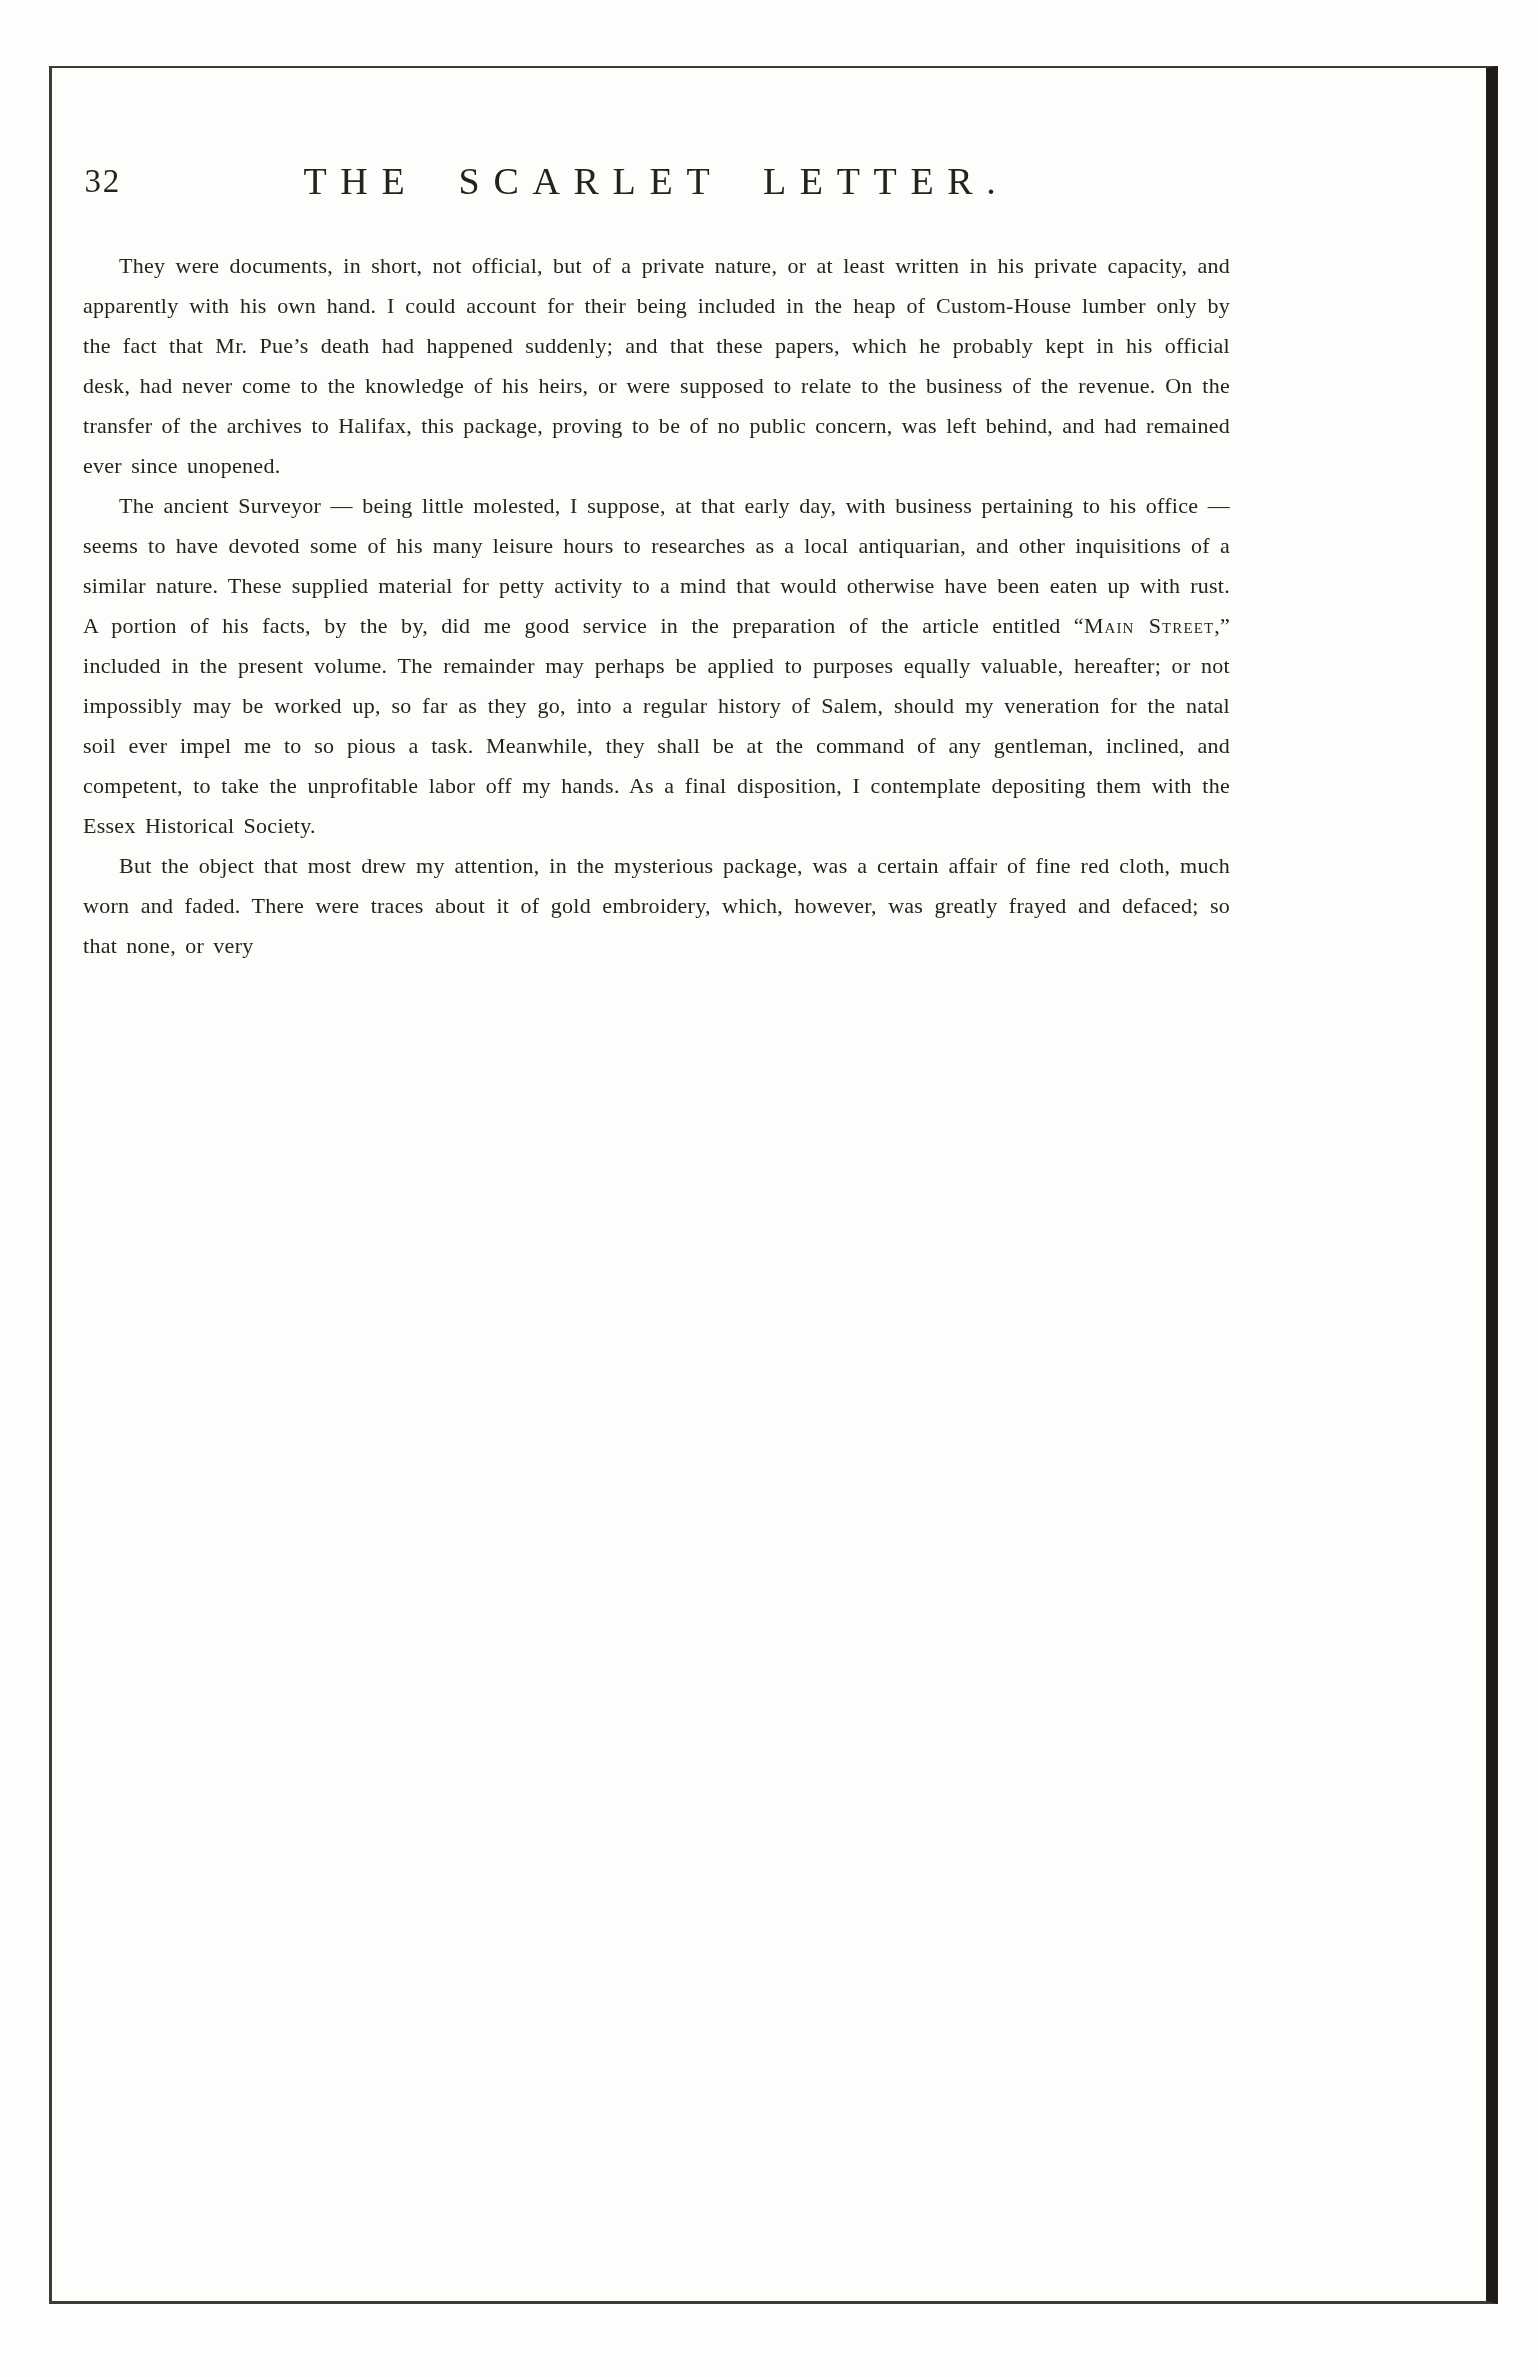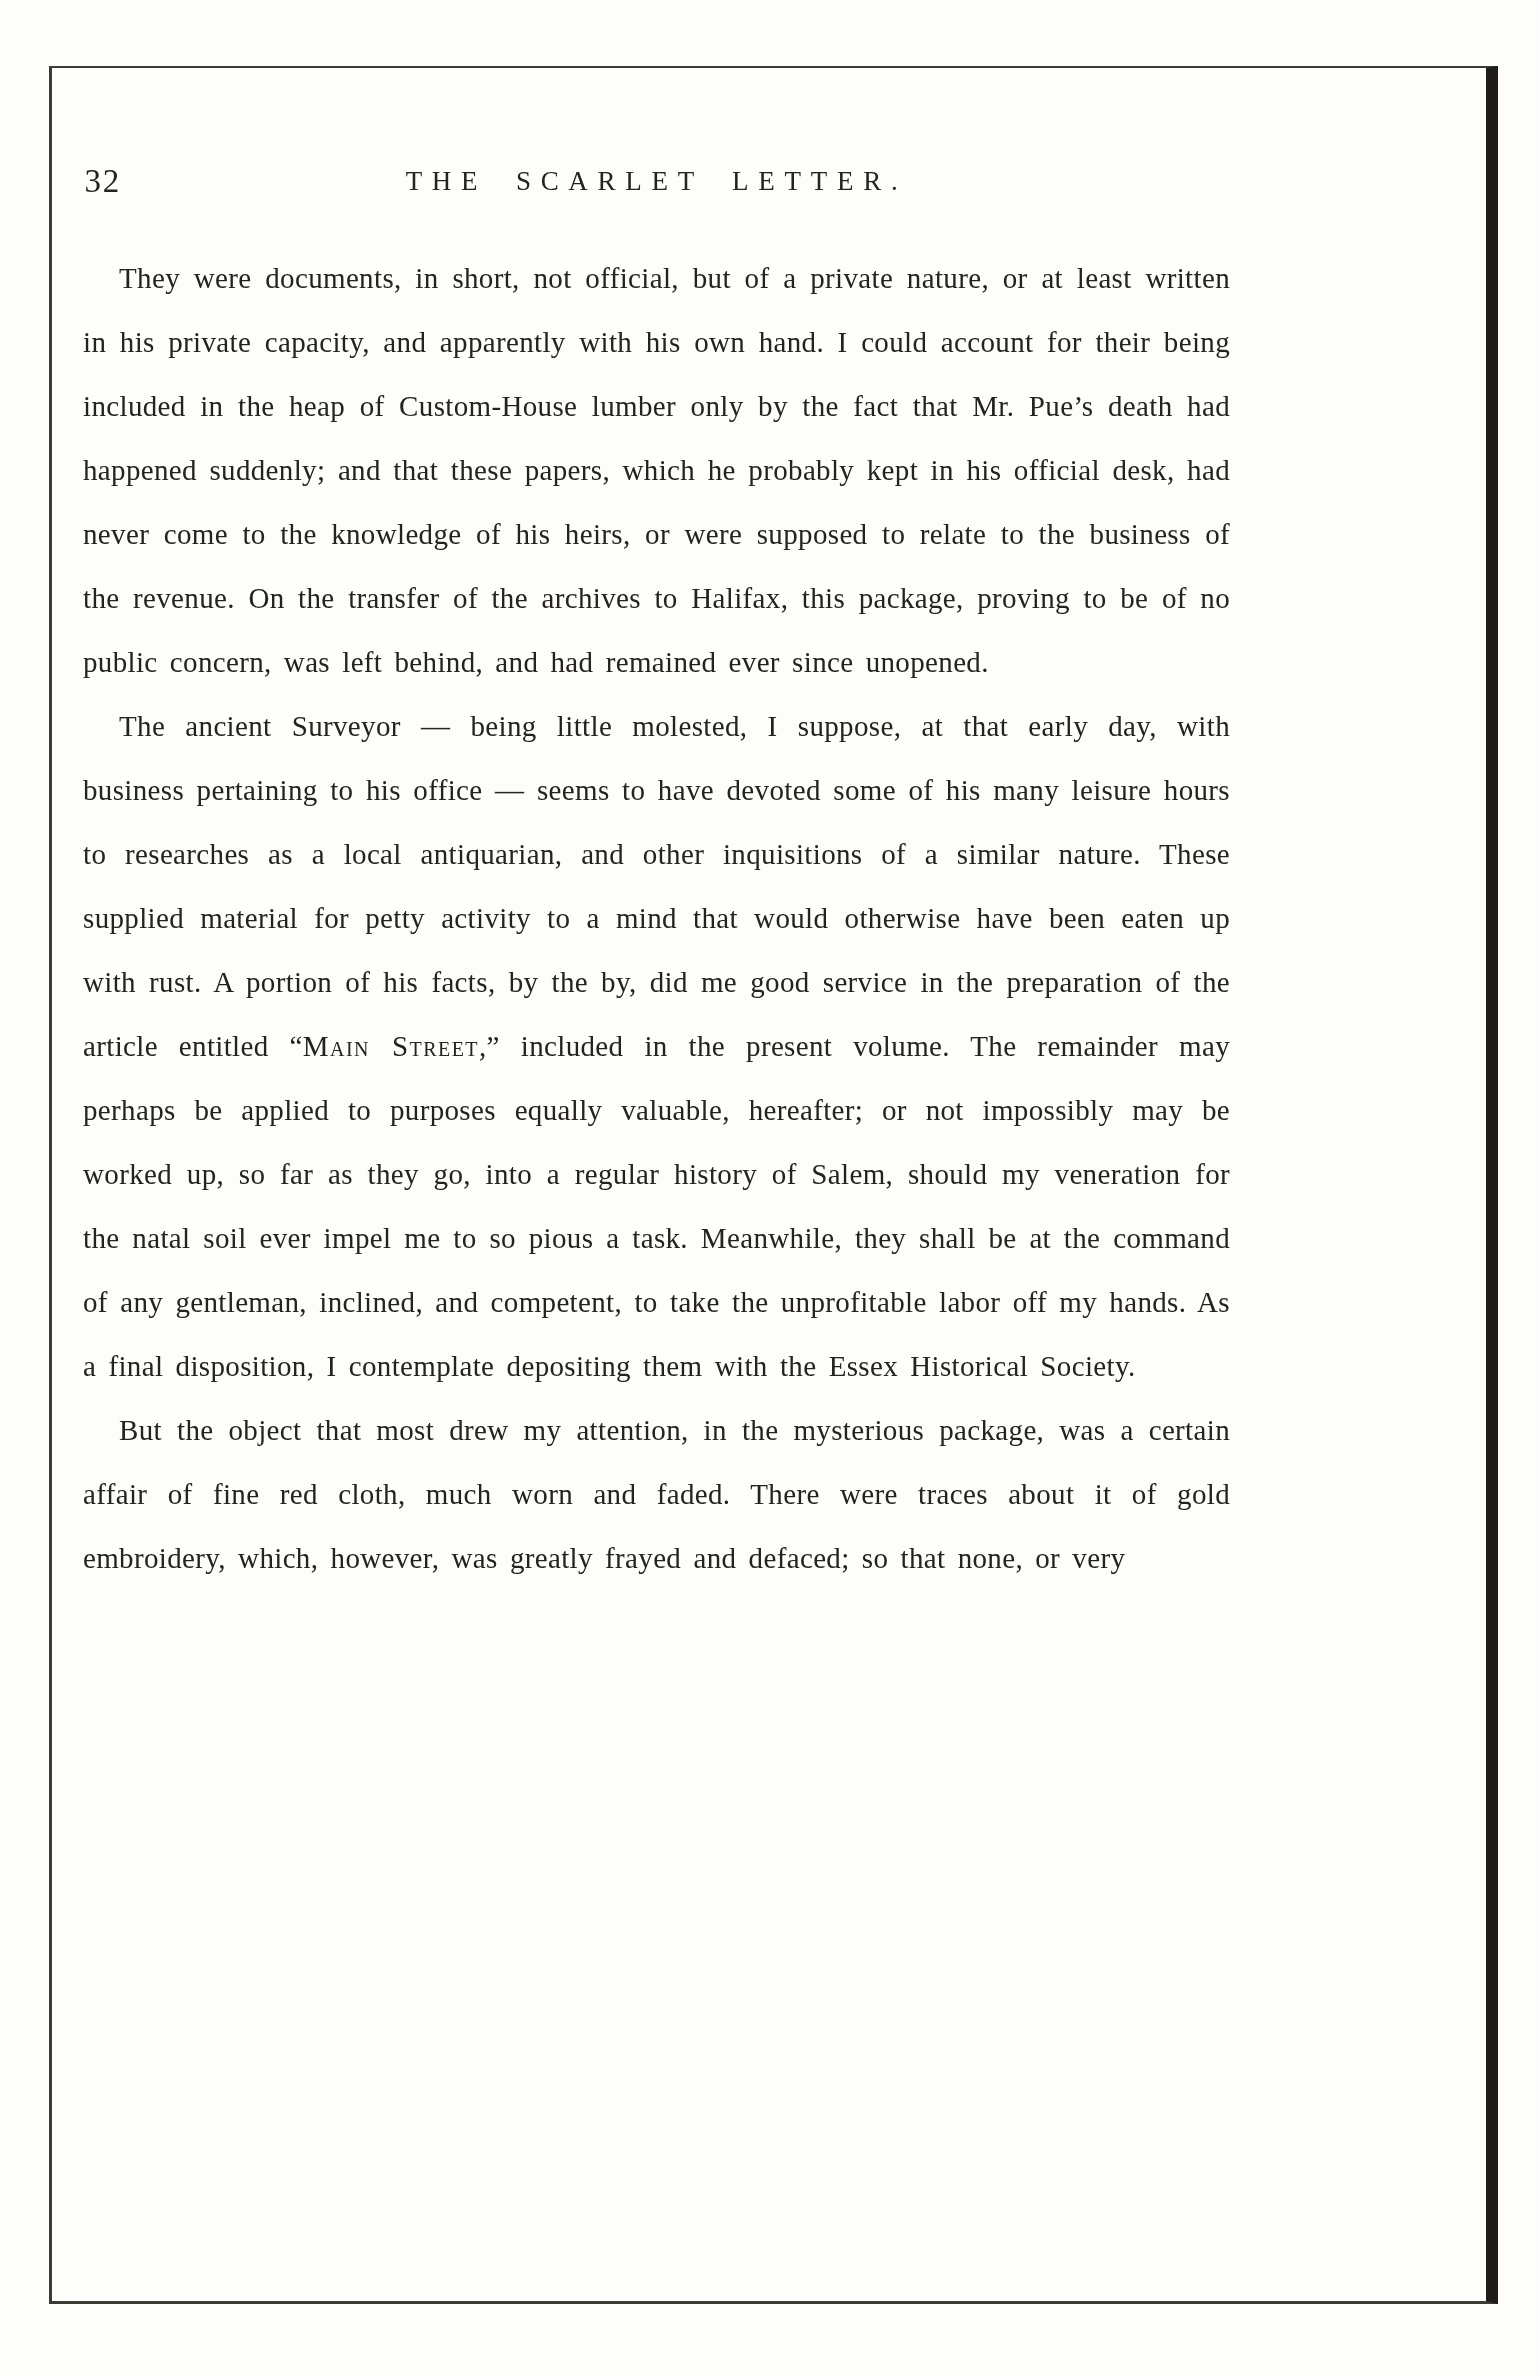--- a/index.html
+++ b/index.html
@@ -49,30 +49,30 @@
   .folio{
     position:absolute;
     left:1.6px;
     top:0;
     font-size:33px;
     letter-spacing:1.6px;
   }
   .head-title{
     display:block;
     text-align:center;
-    font-size:27px;
+    font-size:38px;
     letter-spacing:0.36em;
     word-spacing:0.45em;
     white-space:nowrap;
   }
   .text-block{
     width:1147px;
     margin-top:44px;
-    font-size:29px;
-    line-height:64px;
+    font-size:22px;
+    line-height:40px;
     text-align:justify;
     word-spacing:0.16em;
     letter-spacing:0.012em;
   }
   .para{
     margin:0;
     text-indent:36px;
   }
   .smallcaps{
     font-variant:small-caps;

